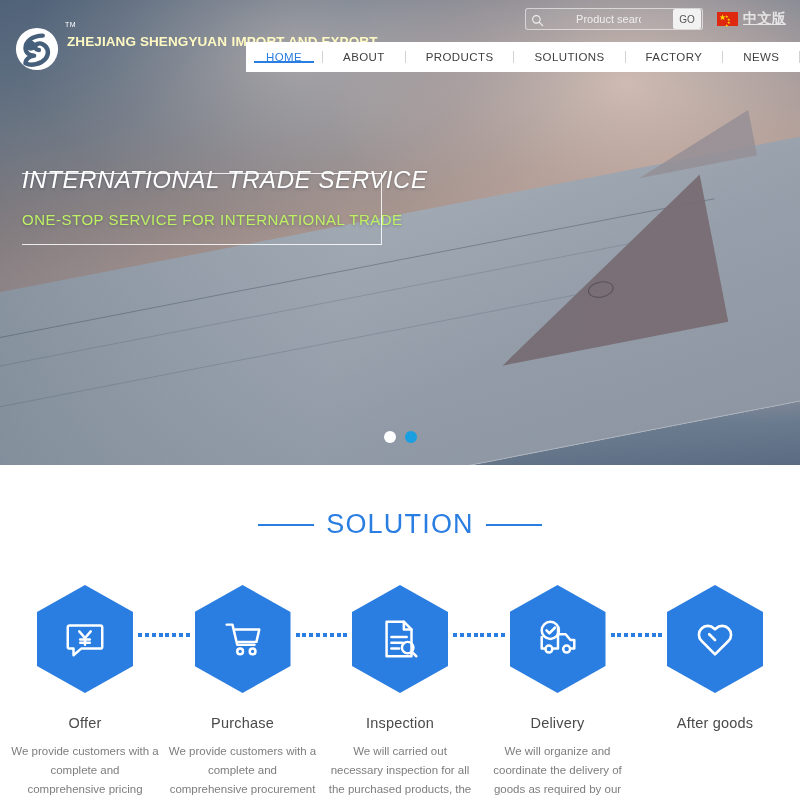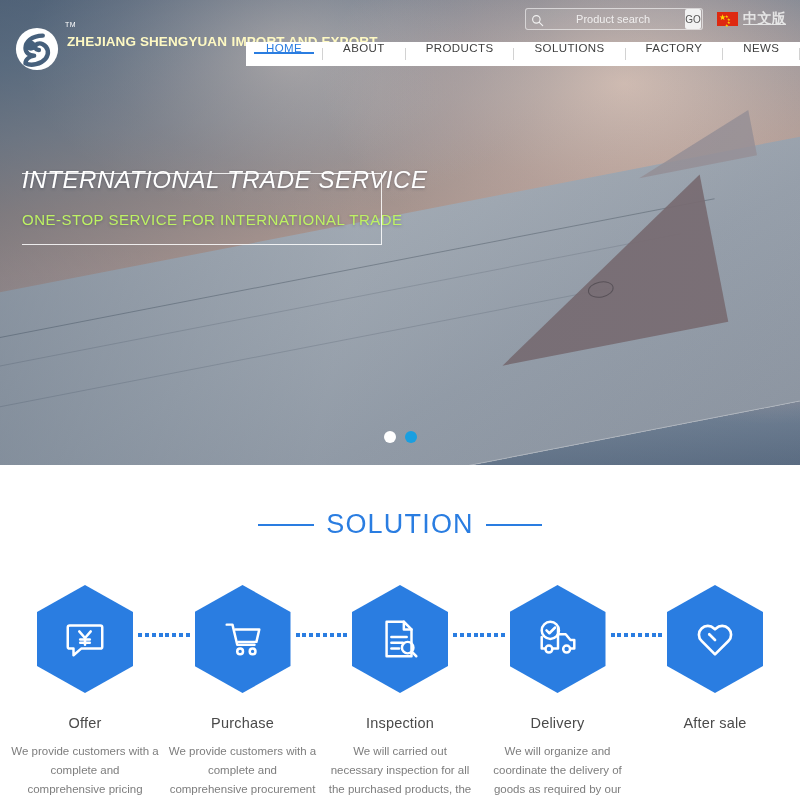--- a/index.html
+++ b/index.html
@@ -99,21 +99,21 @@
   }
   .search-icon { width: 13px; height: 13px; flex: 0 0 13px; opacity: .85; }
   .search-input {
     flex: 1; min-width: 0;
     border: 0; outline: 0; background: transparent;
     font-family: "Liberation Sans", sans-serif;
     font-size: 11px; color: #ffffff; padding: 0 4px;
   }
   .search-input::placeholder { color: rgba(255,255,255,0.80); }
   .go-btn {
-    width: 16px; height: 20px; margin: 0 1px 0 0;
+    width: 28px; height: 20px; margin: 0 1px 0 0;
     background: #f2f2f2; color: #555;
     border: 0; border-radius: 2px;
     font-family: "Liberation Sans", sans-serif;
     font-size: 10px; cursor: pointer;
   }
   .lang {
     display: flex; align-items: center; gap: 5px;
     margin-left: 14px;
   }
   .flag {
@@ -142,22 +142,22 @@
     color: #fff; font-size: 7px; letter-spacing: .5px;
   }
   .logo-line {
     color: #fef9c3; font-size: 13.5px; font-weight: bold;
     letter-spacing: .1px; line-height: 15px; white-space: nowrap; text-align: right;
   }
 
   
   .nav {
     position: absolute; left: 246px; top: 42px; z-index: 30;
-    display: flex; align-items: flex-start;
-    height: 24px;
+    display: flex; align-items: center;
+    height: 30px;
     background: #ffffff;
   }
   .nav-item {
     display: flex; align-items: center; justify-content: center;
     padding: 0 20px;
     font-size: 11.5px; color: #3f3f3f;
     letter-spacing: .4px;
     cursor: pointer;
     position: relative;
     white-space: nowrap;
@@ -449,17 +449,17 @@
 
     <div class="step">
       <div class="hex">
         <span>
           <svg viewBox="0 0 48 48" fill="none" stroke="#ffffff" stroke-width="2.8" stroke-linecap="round" stroke-linejoin="round">
             <path d="M24 40 L10 26 a9 9 0 0 1 0 -13 a9 9 0 0 1 13 0 l1 1 l1 -1 a9 9 0 0 1 13 0 a9 9 0 0 1 0 13 z"></path>
             <path d="M18 19 l6 6"></path>
           </svg>
         </span>
       </div>
-      <div class="step-title">After sale</div>
+      <div class="step-title">After goods</div>
     </div>
 
   </div>
 </section>
 
 </body></html>

